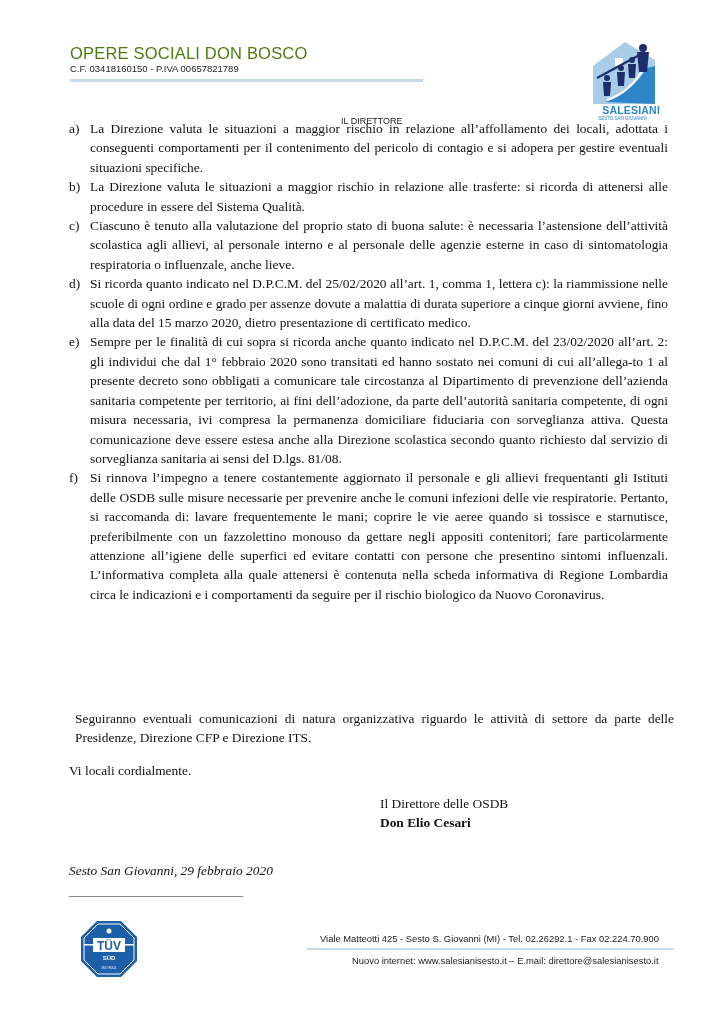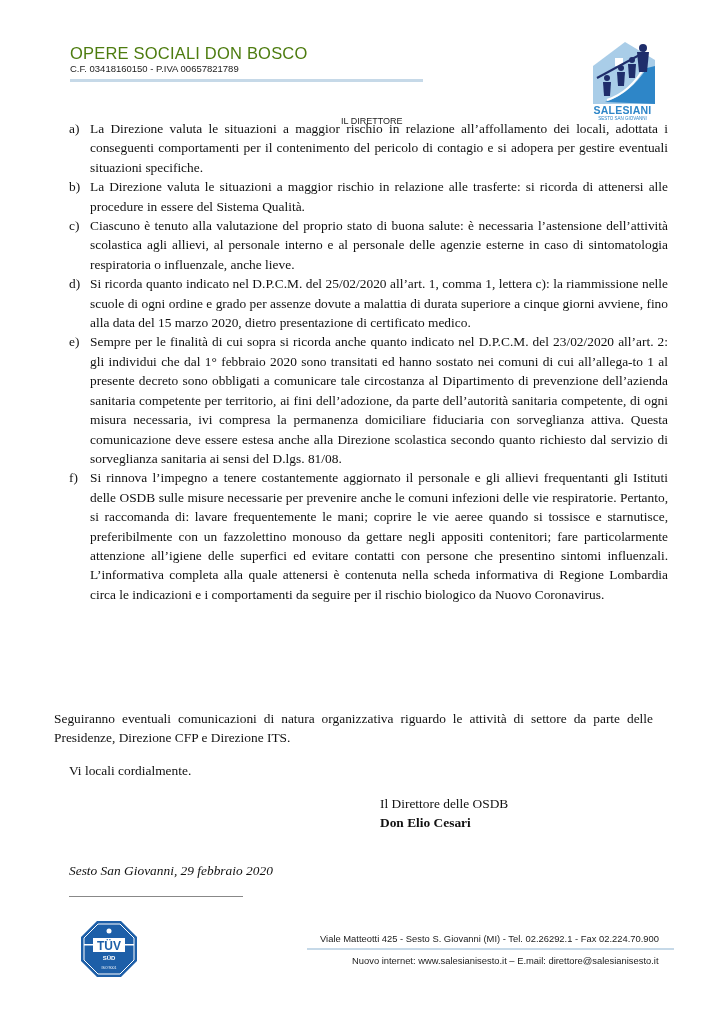--- a/index.html
+++ b/index.html
@@ -3,27 +3,27 @@
   <meta charset="utf-8">
   <style>
     html, body { margin:0; padding:0; background:#ffffff; }
     body { width:724px; height:1024px; position:relative; overflow:hidden; color:#1a1a1a; }
     .abs { position:absolute; }
     .org-name { left:70px; top:44px; font-family:"Liberation Sans", sans-serif; font-weight:normal; font-size:16.5px; letter-spacing:0.2px; color:#4d7c0f; }
     .org-ids { left:70px; top:63px; font-family:"Liberation Sans", sans-serif; font-size:9.5px; color:#222; }
     .head-line { left:70px; top:79px; width:353px; height:3px; background:#c6d9e8; }
     .dir-title { left:330px; top:116px; font-family:"Liberation Sans", sans-serif; font-size:9px; color:#222;margin-left:11px; }
     .logo { left:585px; top:38px; width:75px; height:84px; }
-    .logo-text { position:absolute; left:0; top:66px; width:75px; text-align:center; font-family:"Liberation Sans", sans-serif; font-weight:bold; font-size:10.5px; color:#2e86c8; letter-spacing:0.2px; }
+    .logo-text { position:absolute; left:0; top:66px; width:75px; text-align:right; font-family:"Liberation Sans", sans-serif; font-weight:bold; font-size:10.5px; color:#2e86c8; letter-spacing:0.2px; }
     .logo-sub { position:absolute; left:0; top:78px; width:75px; text-align:center; font-family:"Liberation Sans", sans-serif; font-size:4.5px; color:#2e86c8; }
     .body-text { font-family:"Liberation Serif", serif; font-size:13.4px; line-height:19.4px; color:#111; }
     .list { left:69px; top:119px; width:599px; margin:0; padding:0; list-style:none; }
     .list li { position:relative; padding-left:21px; text-align:justify; }
     .list li .mk { position:absolute; left:0; top:0; }
-    .para1 { left:54px; top:709px; width:599px; text-align:justify; }
+    .para1 { left:75px; top:709px; width:599px; text-align:justify; }
     .para2 { left:69px; top:761px; width:599px; }
     .sign { left:380px; top:794px; width:288px; text-align:left; }
     .sign .name { font-weight:bold; }
     .date { left:69px; top:861px; font-style:italic;text-align:center; }
     .sig-line { left:69px; top:896px; width:174px; height:1px; background:#888; }
     .tuv { left:80px; top:920px; width:58px; height:58px; }
     .foot1 { left:307px; top:933px; font-family:"Liberation Sans", sans-serif; font-size:9.4px; color:#222;margin-left:13px; }
     .foot-line { left:307px; top:948px; width:367px; height:2px; background:#c6d9e8; }
     .foot2 { left:352px; top:955px; font-family:"Liberation Sans", sans-serif; font-size:9.4px; color:#222; }
   </style>

